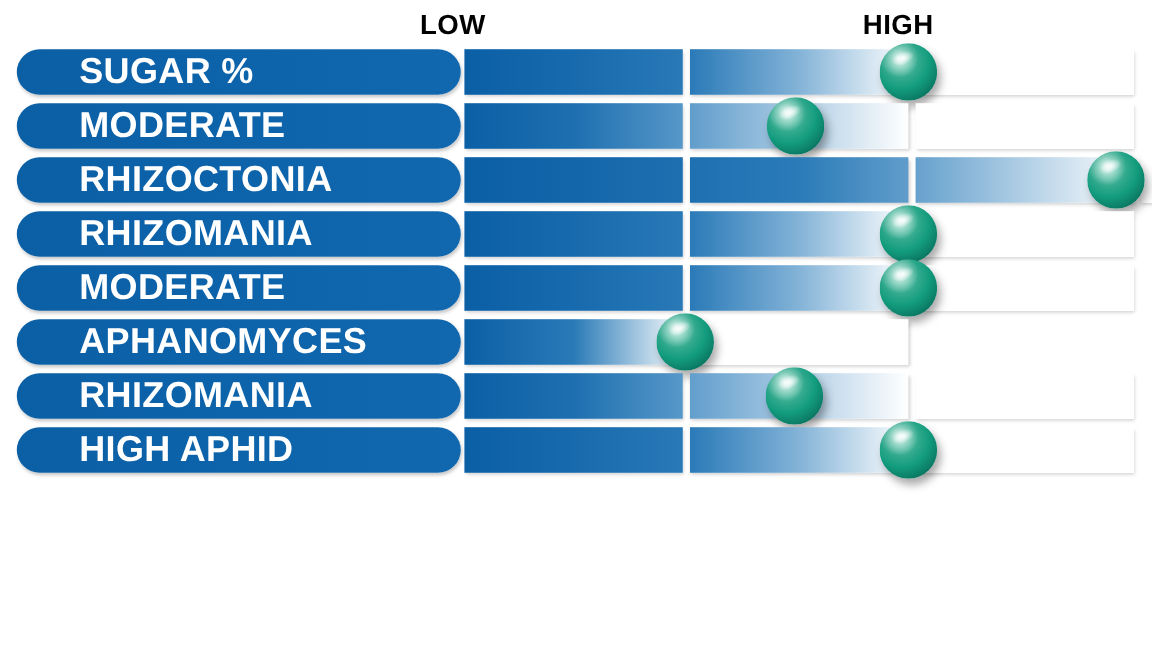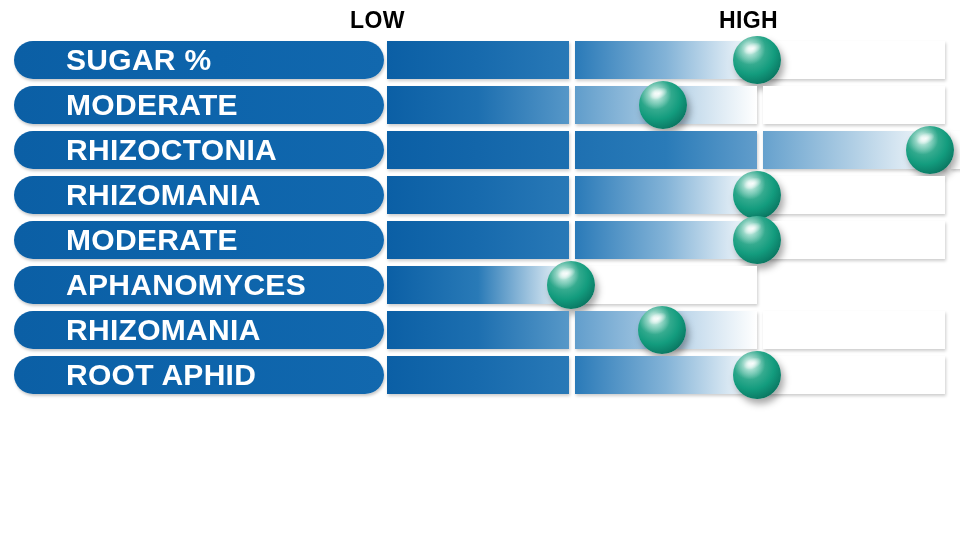--- a/index.html
+++ b/index.html
@@ -121,21 +121,21 @@
         <div class="pill">
           <div class="pill-label">RHIZOMANIA</div>
         </div>
         <div class="seg" style="left: 387px; width: 182px; background: linear-gradient(to right, rgb(11, 95, 165) 0%, rgb(29, 111, 176) 50%, rgb(87, 152, 200) 100%);"></div>
         <div class="seg" style="left: 575px; width: 182px; background: linear-gradient(to right, rgb(98, 158, 204) 0%, rgb(174, 205, 229) 50%, rgb(255, 255, 255) 100%);"></div>
         <div class="seg" style="left: 763px; width: 182px; background: linear-gradient(to right, rgb(255, 255, 255) 0%, rgb(255, 255, 255) 50%, rgb(255, 255, 255) 100%);"></div>
         <div class="marker" style="left: 638px; top: -5px;"></div>
       </div>
       <div class="row" style="top: 356px;">
         <div class="pill">
-          <div class="pill-label">ROOT APHID</div>
+          <div class="pill-label">HIGH APHID</div>
         </div>
         <div class="seg" style="left: 387px; width: 182px; background: linear-gradient(to right, rgb(11, 95, 165) 0%, rgb(23, 106, 173) 50%, rgb(41, 121, 183) 100%);"></div>
         <div class="seg" style="left: 575px; width: 182px; background: linear-gradient(to right, rgb(42, 122, 184) 0%, rgb(131, 179, 215) 50%, rgb(255, 255, 255) 100%);"></div>
         <div class="seg" style="left: 763px; width: 182px; background: linear-gradient(to right, rgb(255, 255, 255) 0%, rgb(255, 255, 255) 50%, rgb(255, 255, 255) 100%);"></div>
         <div class="marker" style="left: 733px; top: -5px;"></div>
       </div>
     </div>
 
 </div>
 

